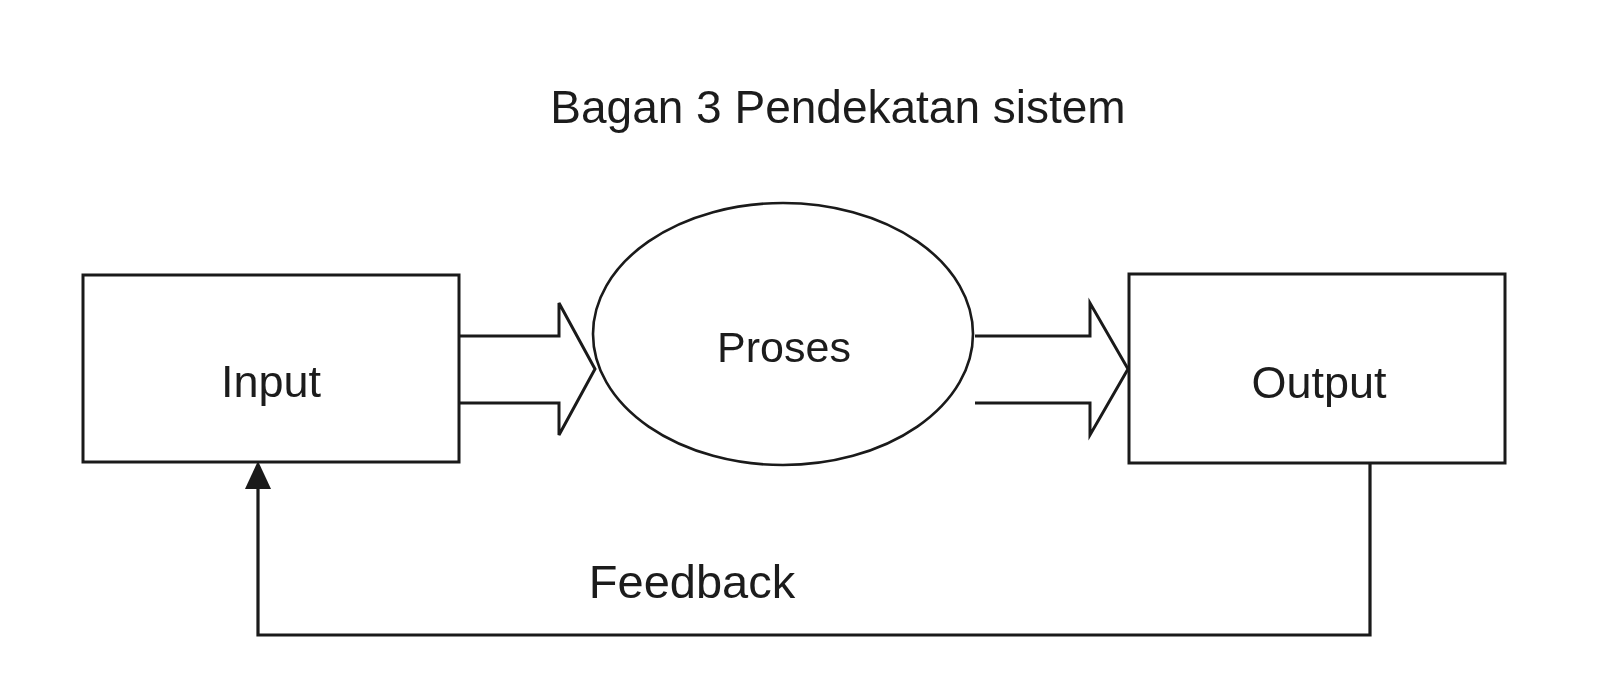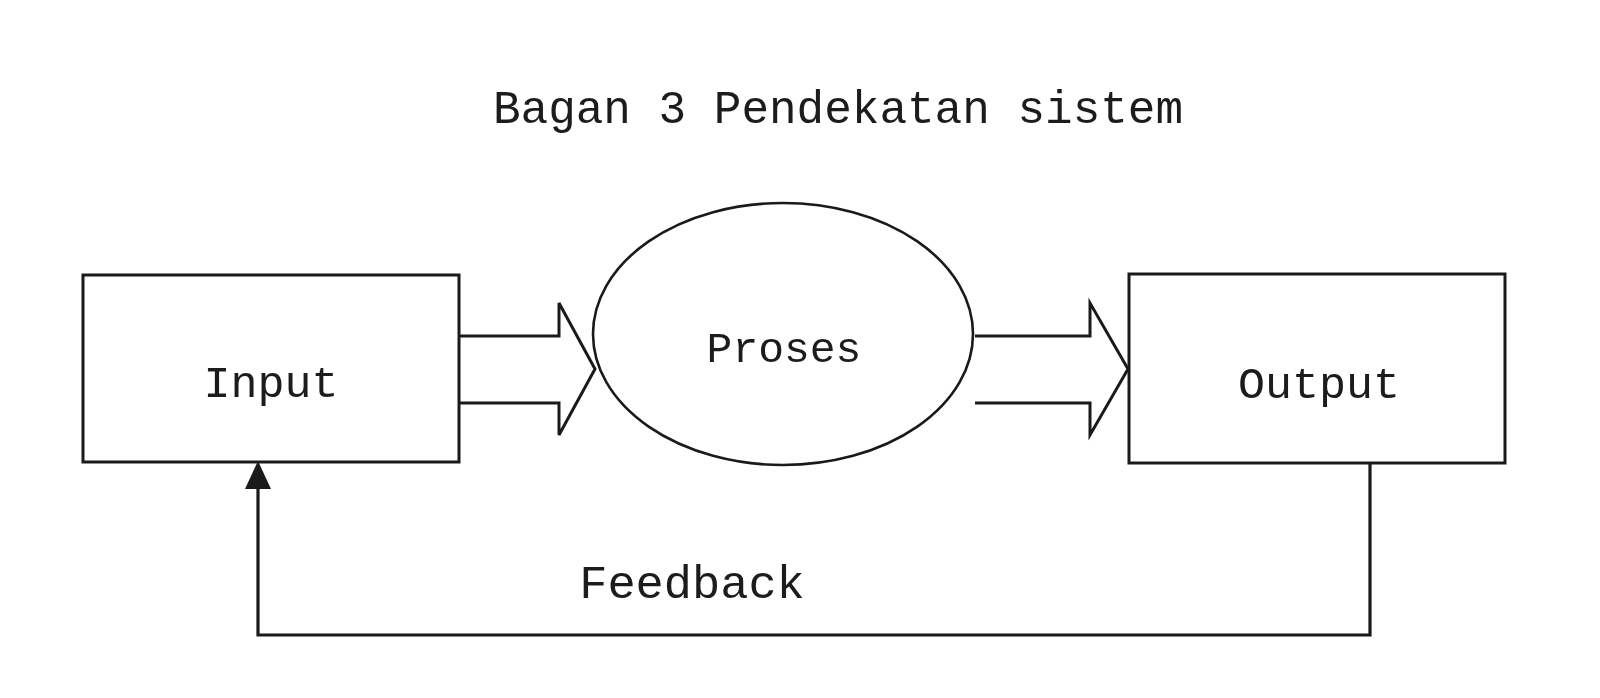--- a/index.html
+++ b/index.html
@@ -6,21 +6,21 @@
     margin: 0;
     padding: 0;
     background: #ffffff;
   }
   .canvas {
     position: relative;
     width: 1568px;
     height: 698px;
     background: #ffffff;
     overflow: hidden;
-    font-family: Liberation Mono, monospace;
+    font-family: Liberation Sans, sans-serif;
   }
   svg.diagram {
     position: absolute;
     left: 0;
     top: 0;
     width: 1600px;
     height: 698px;
     display: block;
   }
   .shape {

